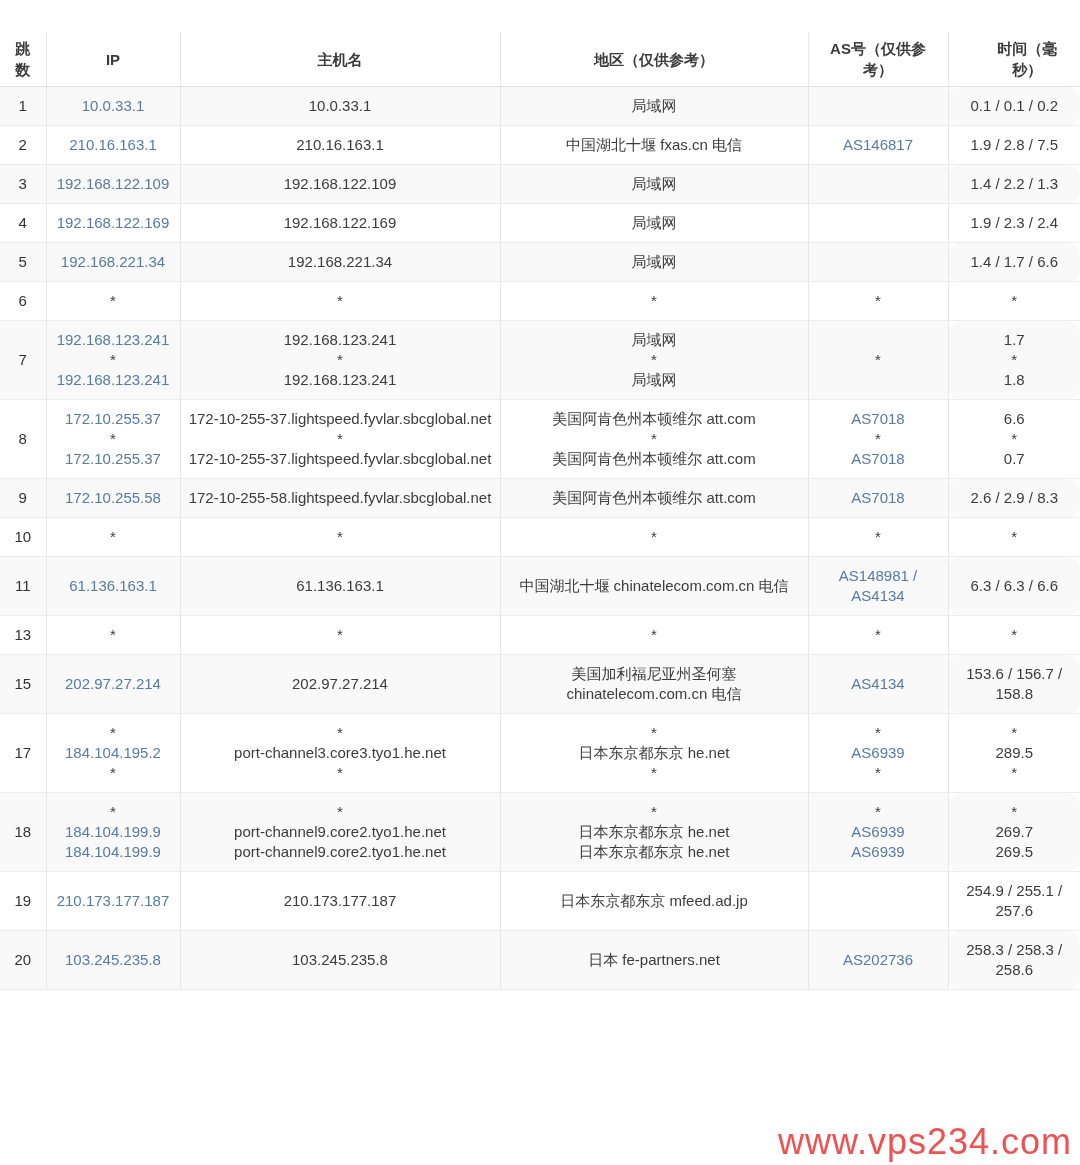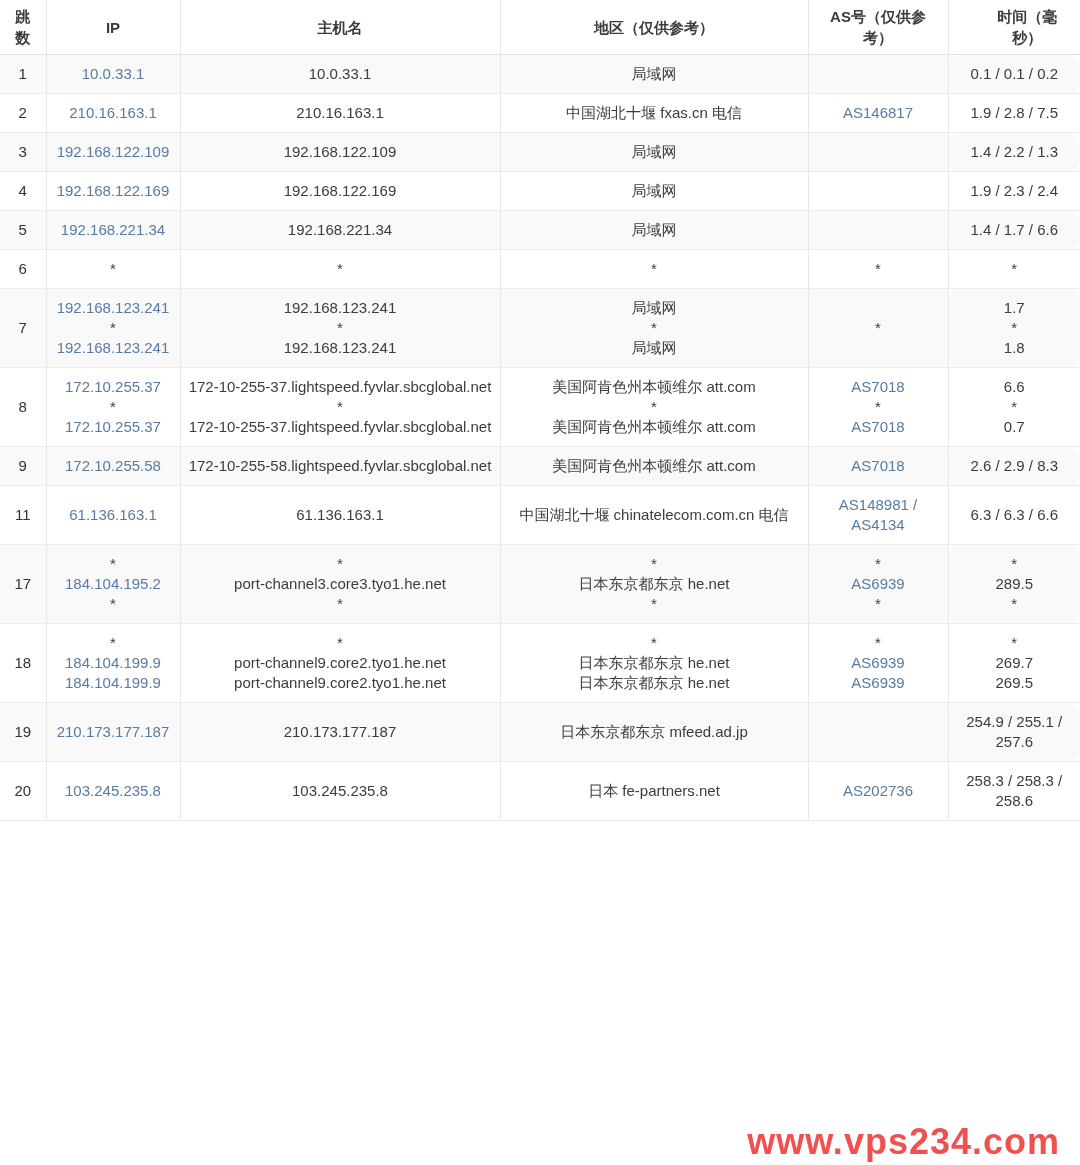--- a/index.html
+++ b/index.html
@@ -13,20 +13,21 @@
     width: 1080px;
     min-height: 1165px;
     overflow: hidden;
     background: #fff;
   }
   table.trace {
     width: 1080px;
     border-collapse: collapse;
     table-layout: fixed;
     font-size: 15px;
+    margin-top: 32px;
   }
   col.c-hop    { width: 46px; }
   col.c-ip     { width: 134px; }
   col.c-host   { width: 320px; }
   col.c-region { width: 308px; }
   col.c-asn    { width: 140px; }
   col.c-time   { width: 132px; }
 
   thead th {
     font-weight: bold;
@@ -54,24 +55,24 @@
   tbody td:last-child { border-right: none; border-radius: 13px; }
   tbody tr:nth-child(odd) td { background: #f9f9fa; }
   tbody tr:nth-child(even) td { background: #ffffff; }
 
   .line { display: block; }
   .link { color: #587ba2; cursor: pointer; }
   .plain { color: #3c3c3c; }
 
   .watermark {
     position: absolute;
-    right: 20px;
+    right: 8px;
     bottom: 2px;
     font-size: 36px;
-    font-weight: bold;
+    font-weight: normal;
     color: rgba(238, 56, 56, 0.88);
     letter-spacing: 1px;
     white-space: nowrap;
     pointer-events: none;
   }
 </style>
 </head>
 <body>
 
 <div class="page">
@@ -261,35 +262,89 @@
             <span class="line plain">美国阿肯色州本顿维尔 att.com</span>
           </td>
           <td>
             <span class="line link">AS7018</span>
           </td>
           <td>
             <span class="line plain">2.6 / 2.9 / 8.3</span>
           </td>
         </tr>
         <tr>
+          <td>10</td>
+          <td>
+            <span class="line plain">*</span>
+          </td>
+          <td>
+            <span class="line plain">*</span>
+          </td>
+          <td>
+            <span class="line plain">*</span>
+          </td>
+          <td>
+            <span class="line plain">*</span>
+          </td>
+          <td>
+            <span class="line plain">*</span>
+          </td>
+        </tr>
+        <tr>
           <td>11</td>
           <td>
             <span class="line link">61.136.163.1</span>
           </td>
           <td>
             <span class="line plain">61.136.163.1</span>
           </td>
           <td>
             <span class="line plain">中国湖北十堰 chinatelecom.com.cn 电信</span>
           </td>
           <td>
             <span class="line link">AS148981 / AS4134</span>
           </td>
           <td>
             <span class="line plain">6.3 / 6.3 / 6.6</span>
+          </td>
+        </tr>
+        <tr>
+          <td>13</td>
+          <td>
+            <span class="line plain">*</span>
+          </td>
+          <td>
+            <span class="line plain">*</span>
+          </td>
+          <td>
+            <span class="line plain">*</span>
+          </td>
+          <td>
+            <span class="line plain">*</span>
+          </td>
+          <td>
+            <span class="line plain">*</span>
+          </td>
+        </tr>
+        <tr>
+          <td>15</td>
+          <td>
+            <span class="line link">202.97.27.214</span>
+          </td>
+          <td>
+            <span class="line plain">202.97.27.214</span>
+          </td>
+          <td>
+            <span class="line plain">美国加利福尼亚州圣何塞 chinatelecom.com.cn 电信</span>
+          </td>
+          <td>
+            <span class="line link">AS4134</span>
+          </td>
+          <td>
+            <span class="line plain">153.6 / 156.7 / 158.8</span>
           </td>
         </tr>
         <tr>
           <td>17</td>
           <td>
             <span class="line plain">*</span>
             <span class="line link">184.104.195.2</span>
             <span class="line plain">*</span>
           </td>
           <td>

